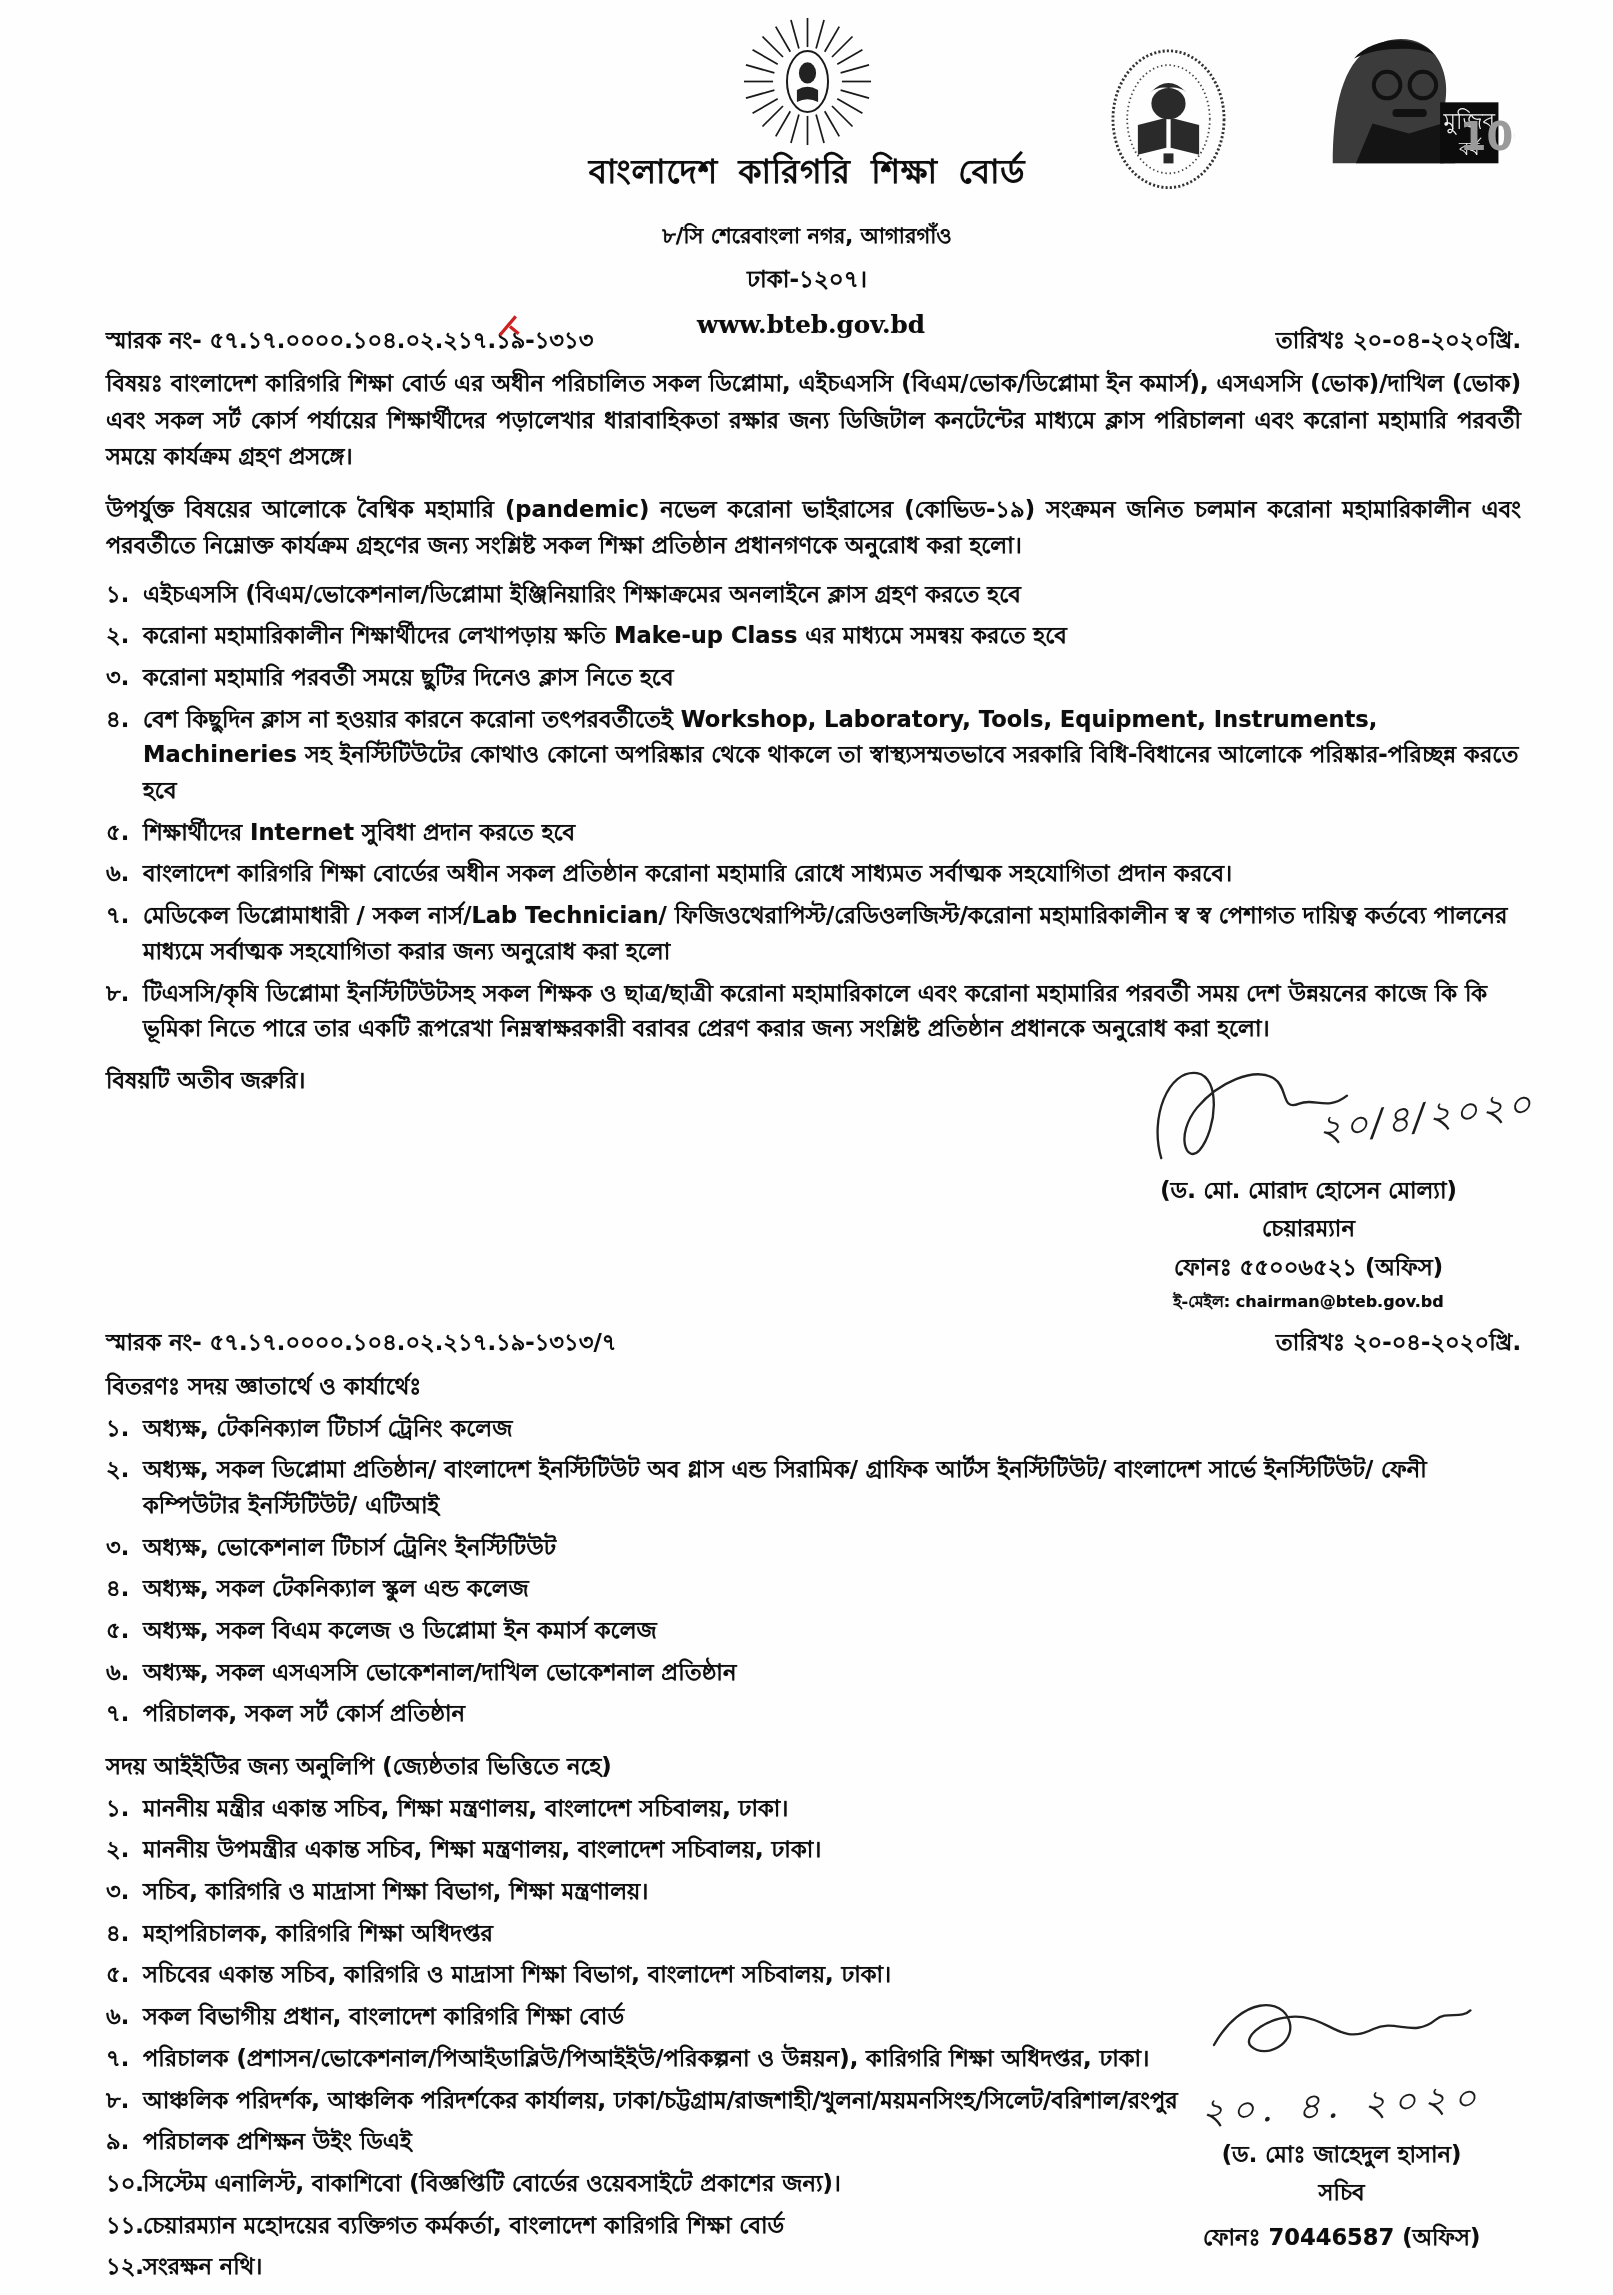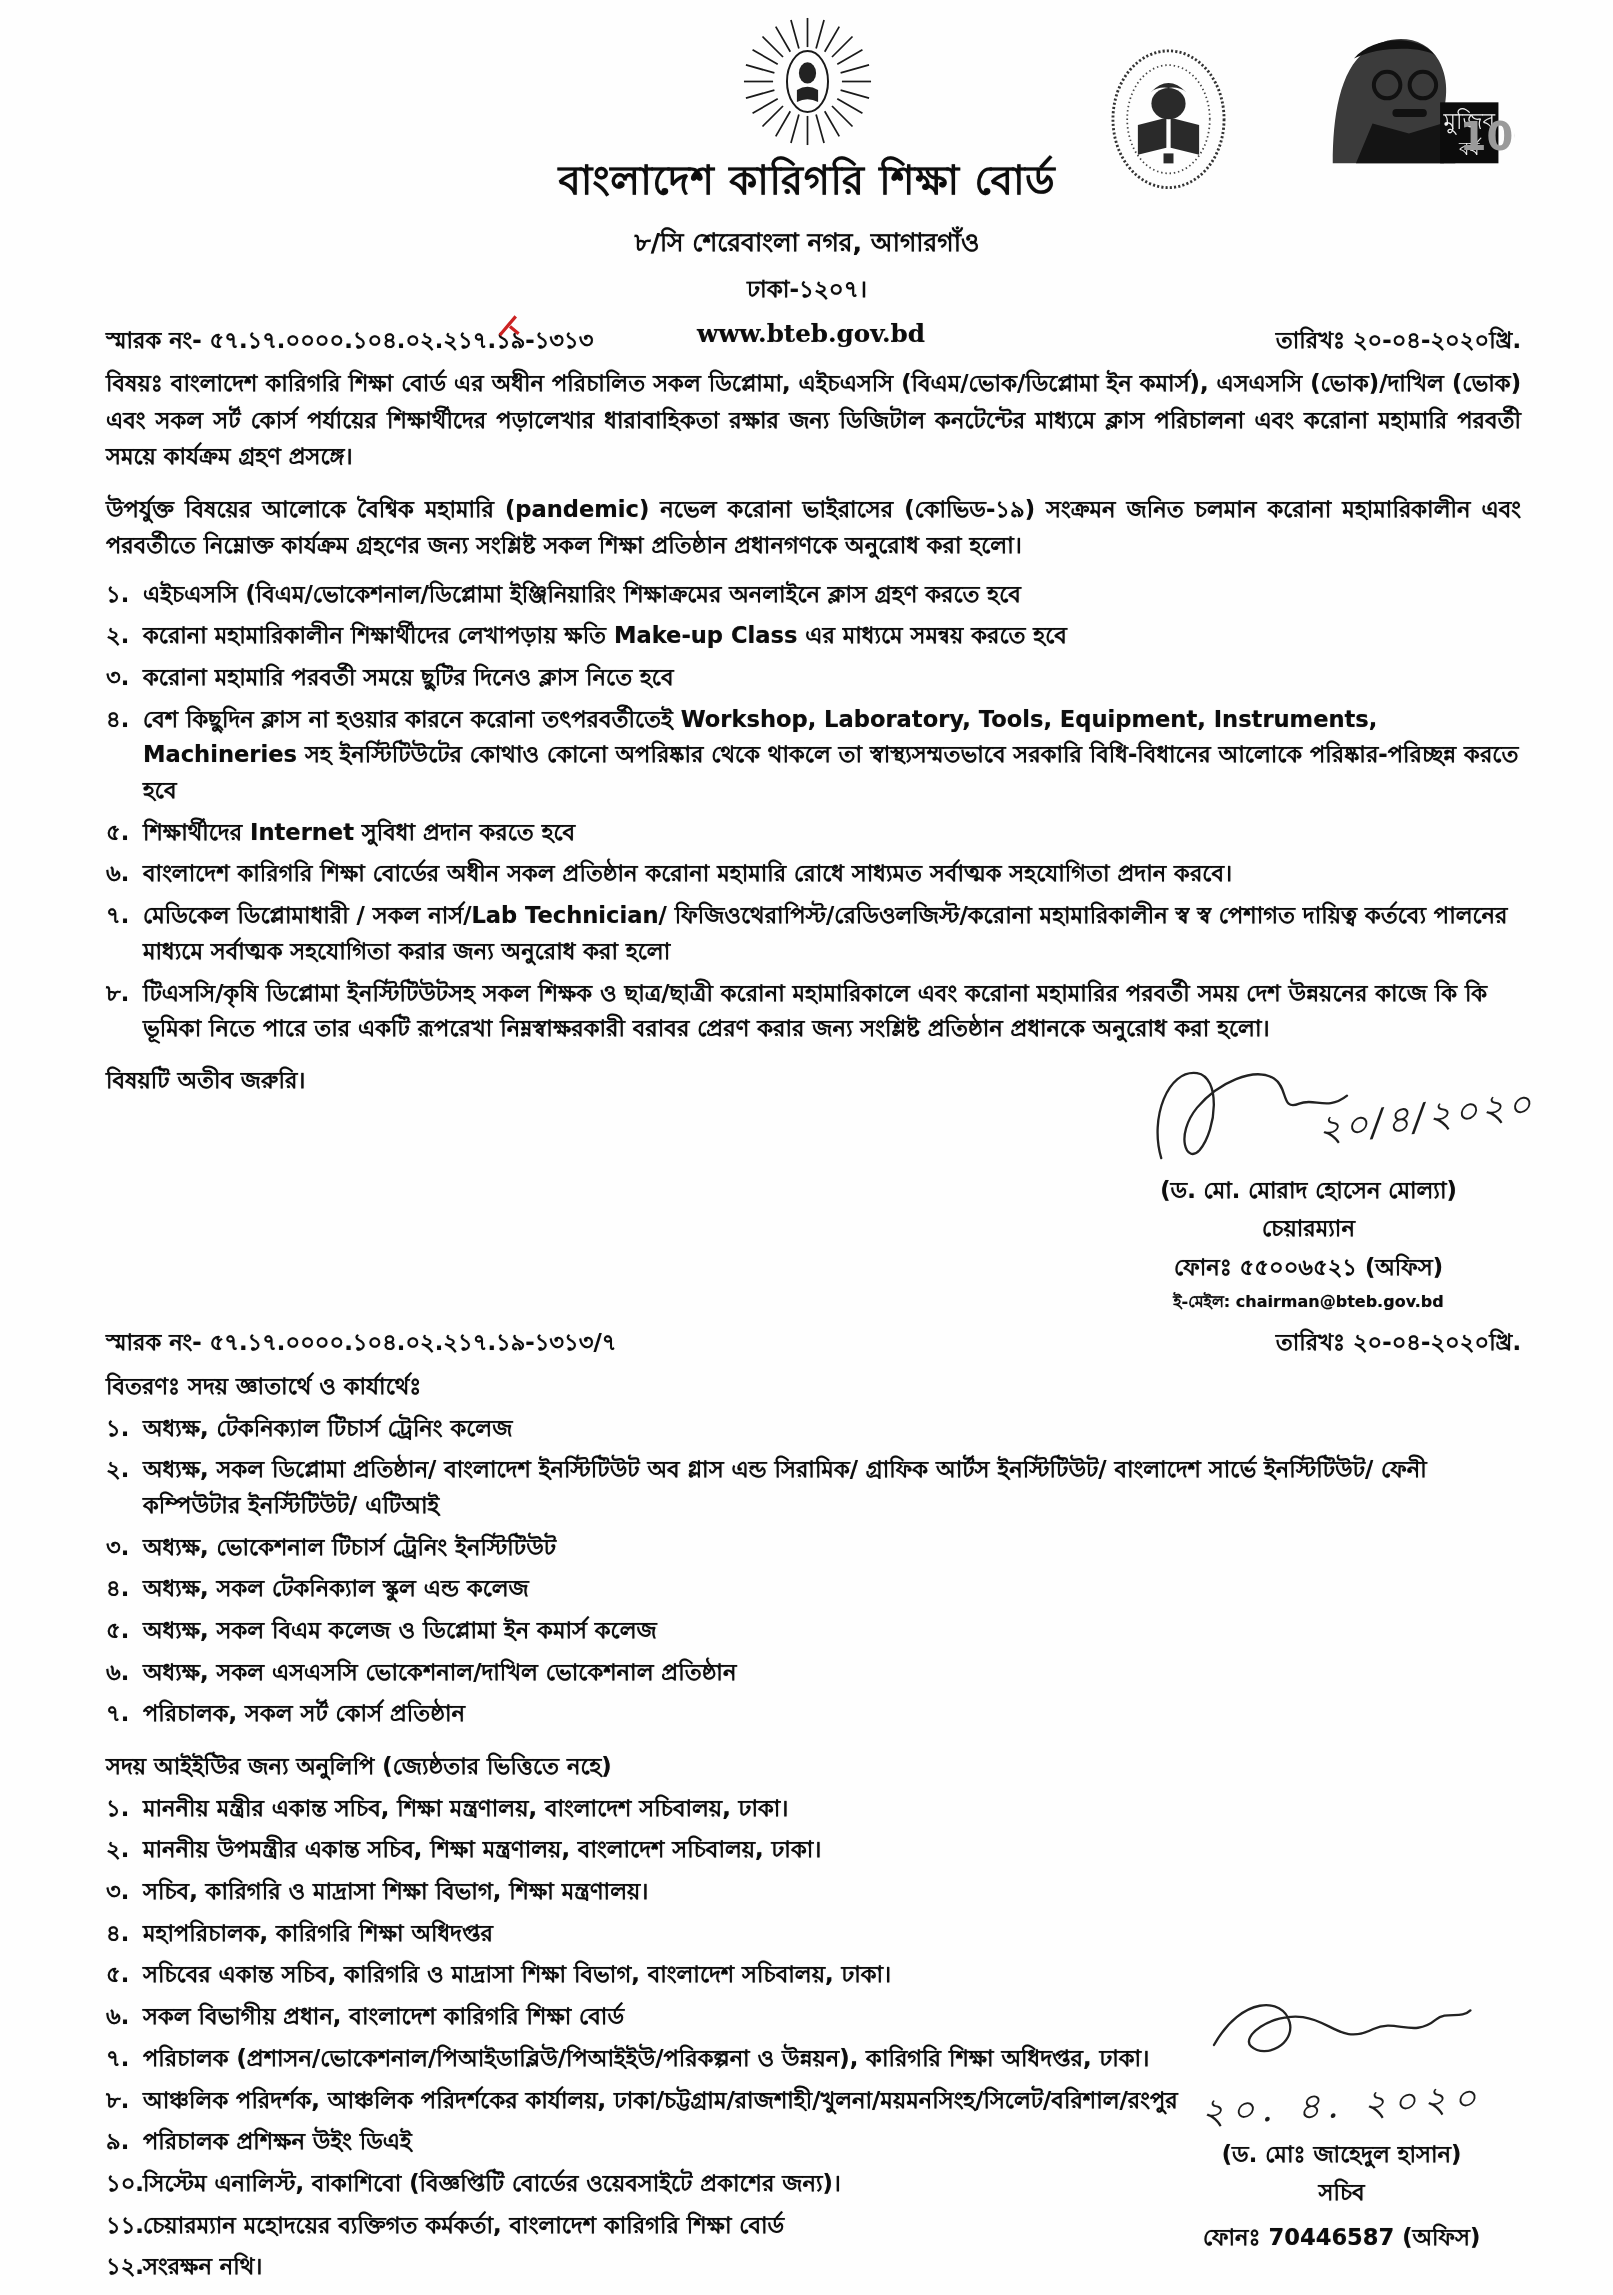--- a/index.html
+++ b/index.html
@@ -8,22 +8,22 @@
     background:#fefefe; overflow:hidden;
     font-family:"DejaVu Sans","Liberation Sans",sans-serif;
     color:#0d0d0d; font-size:22.6px; line-height:1.58;
   }
   .content{padding:9.3px 93px 0 106px;}
   
   .scan{font-weight:700; text-shadow:0 0 0.7px rgba(20,20,20,.55);}
   
   .header{position:relative; text-align:center; padding-top:12px; height:291px;}
   .seal-wrap{display:block; margin:0 auto; width:133px; height:133px;}
-  .org-name{font-size:40px; font-weight:800; margin-top:4px; letter-spacing:0.7px;}
-  .addr{font-size:25px; margin-top:11px;}
+  .org-name{font-size:33px; font-weight:800; margin-top:4px; letter-spacing:0.7px;font-family:Liberation Mono, monospace;}
+  .addr{font-size:21px; margin-top:19px;}
   .addr2{font-size:23px; margin-top:8px;}
   .website{font-size:24.6px; margin-top:8px; font-family:"DejaVu Serif","Liberation Serif",serif;padding-left:8px;}
   .round-seal{position:absolute; left:1107px; top:48px;}
   .mujib-logo{position:absolute; left:1293px; top:24px;}
   
   .memo-row{display:flex; justify-content:space-between; align-items:baseline; margin-top:10.6px;}
   .memo-num{position:relative; display:inline-block;}
   .red-tick{position:absolute; left:388px; top:-10.6px; width:29px; height:29px;}
   
   .subject{margin-top:6.6px; text-align:justify; line-height:1.62;}

